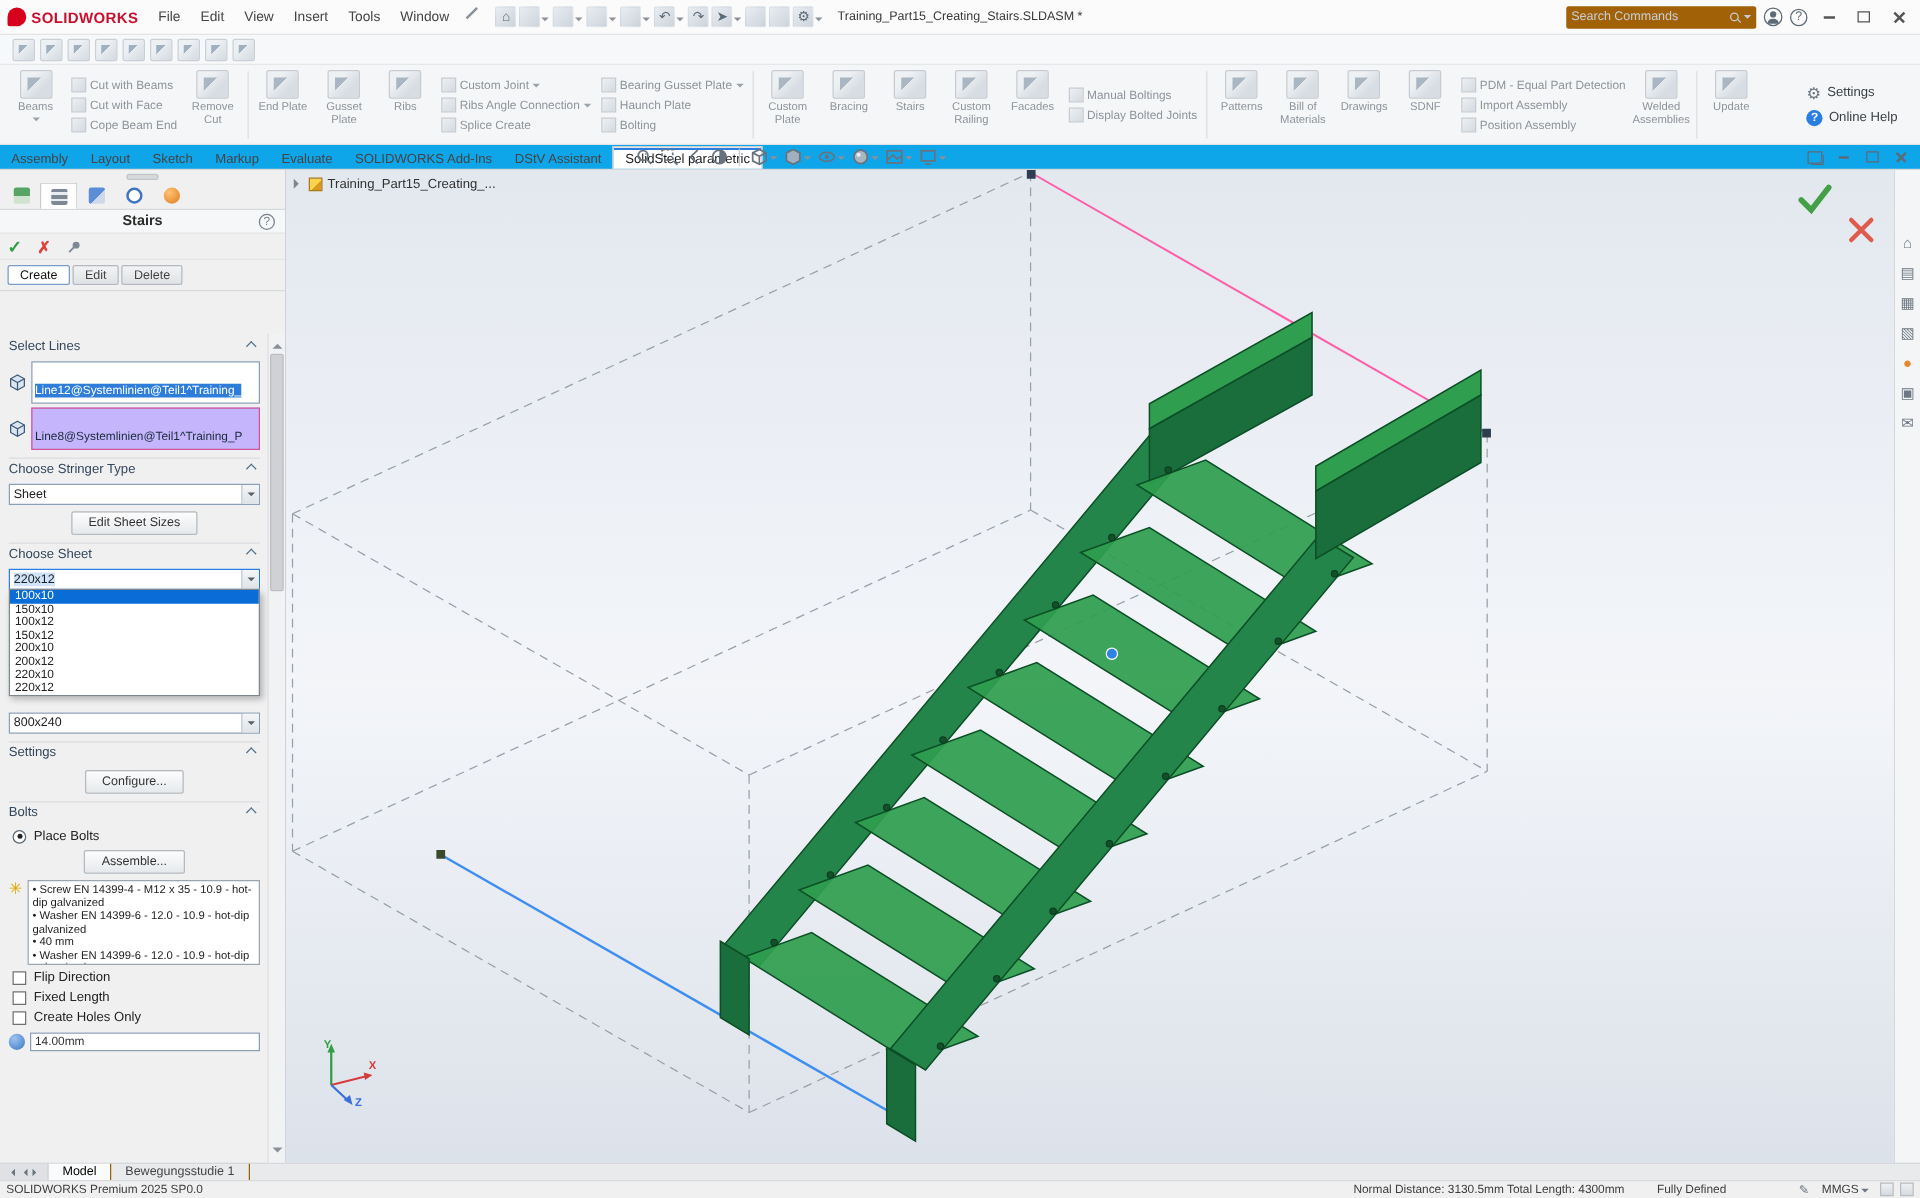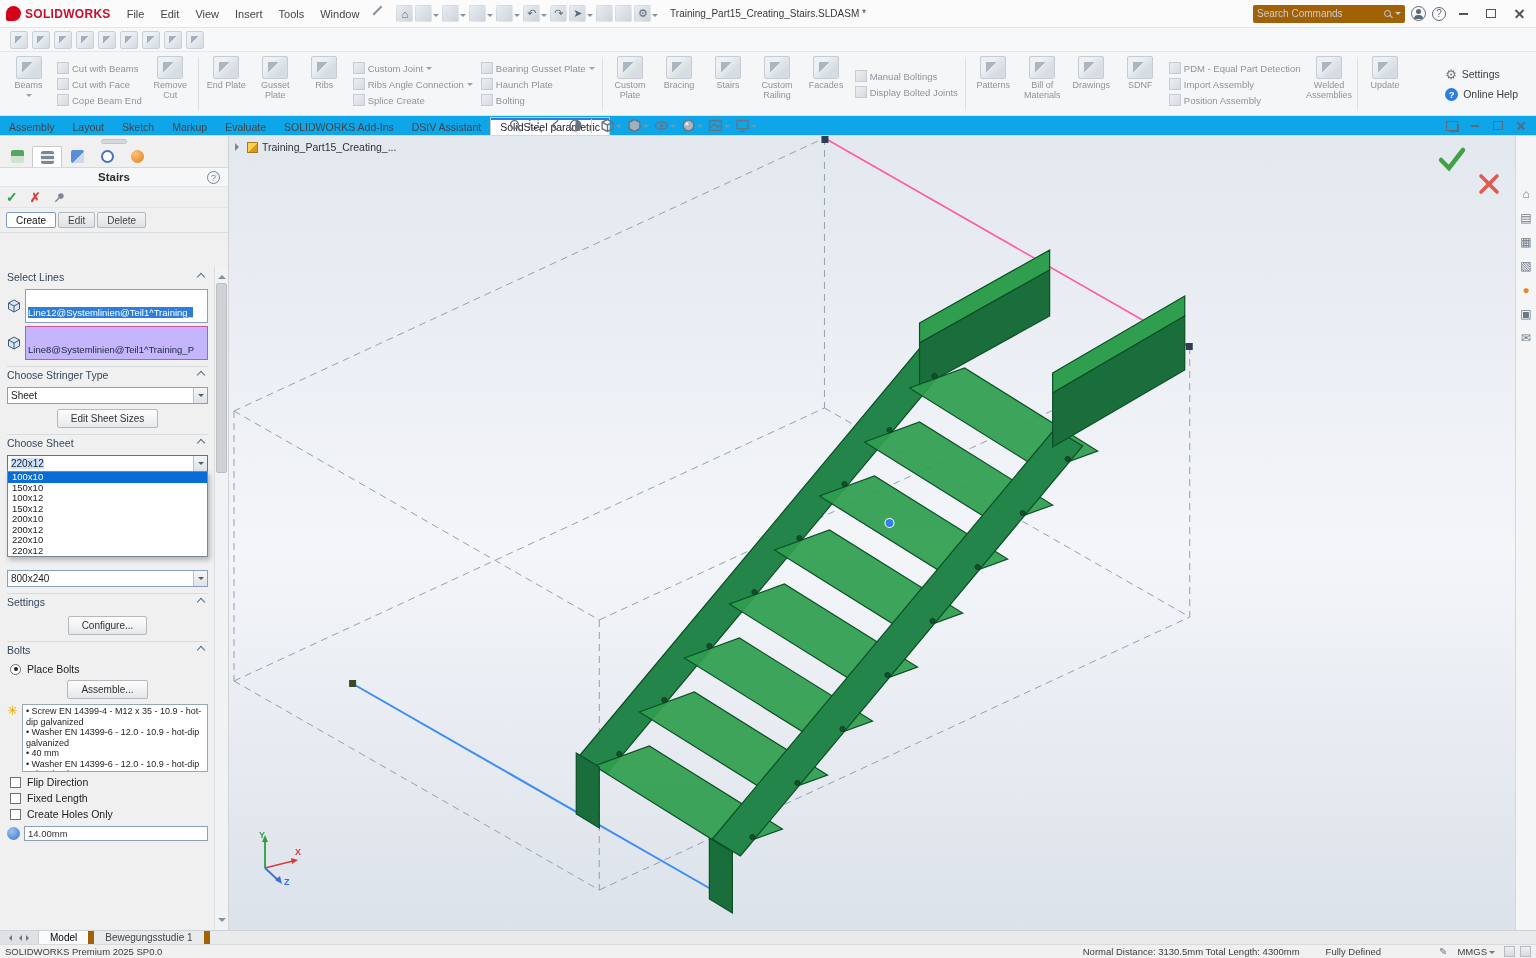--- a/index.html
+++ b/index.html
@@ -146,21 +146,21 @@
   .taskpane{width:21px;background:#f4f5f6;border-left:1px solid #d5d8db;display:flex;flex-direction:column;align-items:center;gap:11px;padding-top:52px;flex:none}
   .tpico{font-size:12px;color:#6d7884;line-height:13px}
   .tpico.orange{color:#e8882a}
 
   
   .docktabs{height:14px;background:#e9eaec;border-top:1px solid #cfd2d5;display:flex;align-items:stretch;font-size:10px}
   .dnav{display:flex;align-items:center;gap:4px;padding:0 6px;background:#dfe1e4;border-right:1px solid #cbcdd0}
   .tri{width:0;height:0;border:3.5px solid transparent}
   .tri.l{border-right-color:#6d7680}
   .tri.r{border-left-color:#6d7680}
-  .dtab{padding:0 11px;display:flex;align-items:center;color:#444;border-right:6px solid #a16207;cursor:default}
+  .dtab{padding:0 11px;display:flex;align-items:center;color:#444;border-right:1px solid #a16207;cursor:default}
   .dtab.active{background:#fafbfc;color:#000}
   .statusbar{height:14px;background:#f0f0f1;border-top:1px solid #d8dadd;display:flex;align-items:center;font-size:9.5px;color:#3d3d3d;padding:0 5px}
   .sb-meas{margin-left:auto}
   .sb-state{margin-left:26px}
   .sb-pencil{margin-left:58px;color:#6d7884;font-size:10px}
   .sb-units{margin-left:10px}
   .sb-caret{width:0;height:0;border:3px solid transparent;border-top-color:#6d7680;margin:4px 4px 0 2px}
   .sb-ico{width:11px;height:11px;border:1px solid #b6bcc2;background:linear-gradient(#eef0f2,#d7dbdf);margin-left:5px}
 
   .scene polyline,.scene line{vector-effect:non-scaling-stroke}

